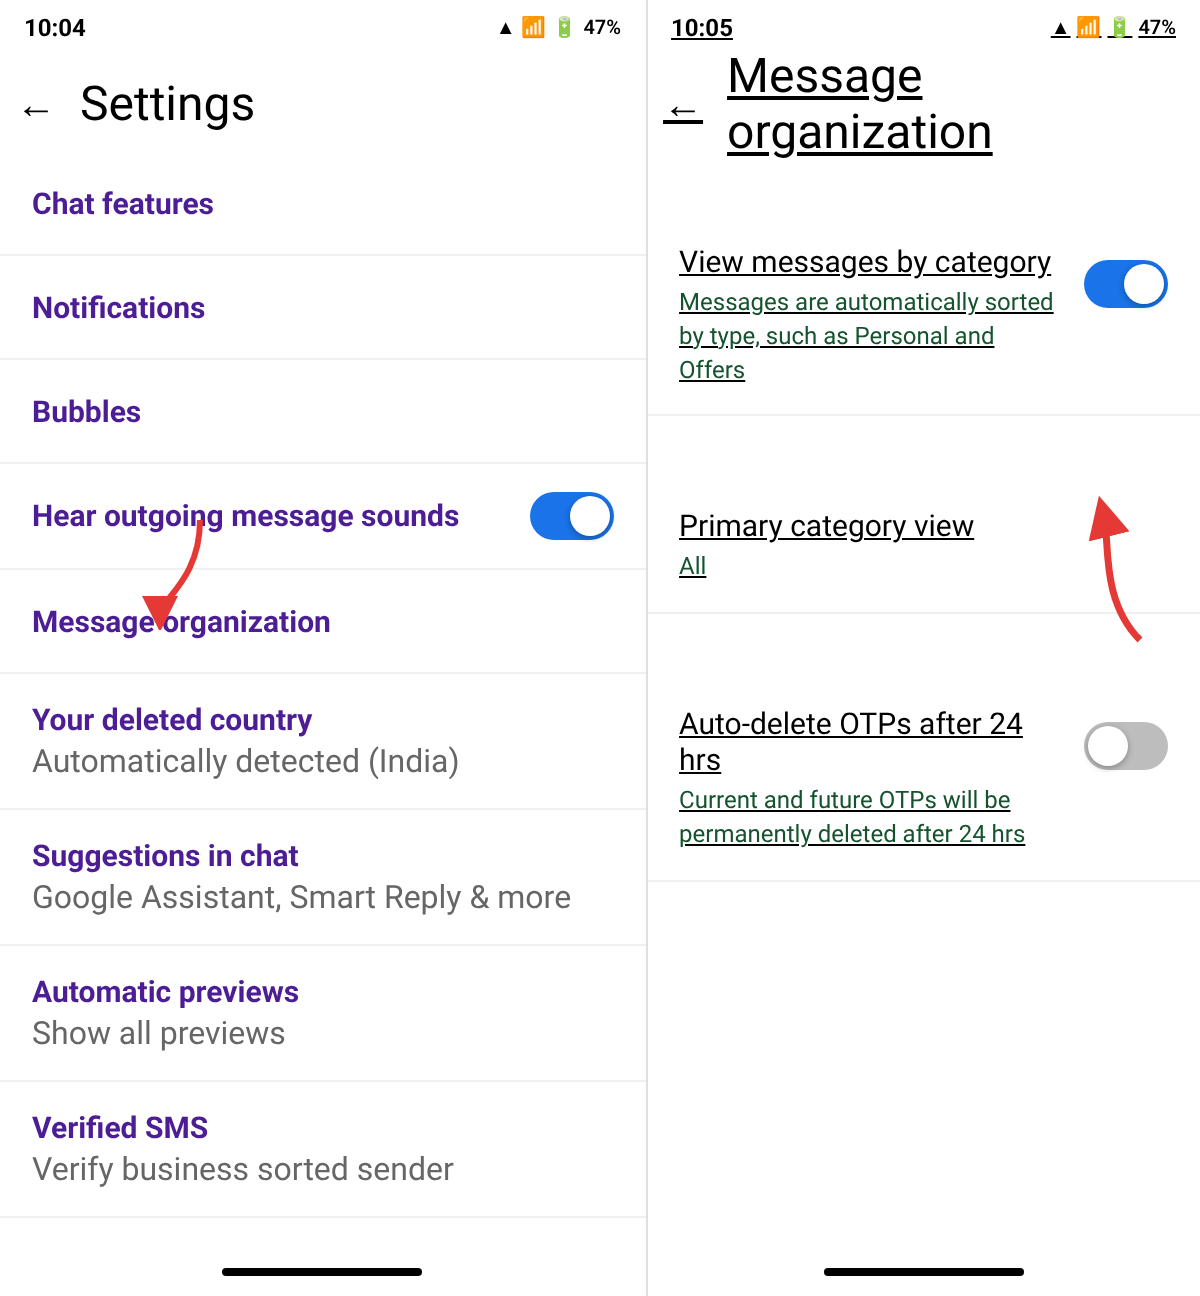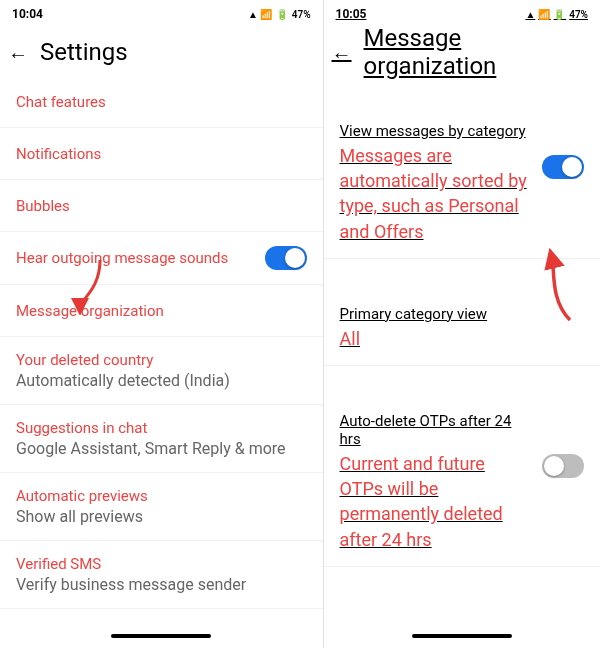--- a/index.html
+++ b/index.html
@@ -66,22 +66,22 @@
       border-bottom: 1px solid #f0f0f0;
       cursor: pointer;
       display: flex;
       align-items: center;
       justify-content: space-between;
       min-height: 52px;
     }
     .settings-item-content { flex: 1; }
     .settings-item-title {
       font-size: 15px;
-      color: #ef4444;
-      font-weight: 400;
+      color: #4c1d95;
+      font-weight: 700;
     }
     .settings-item-subtitle {
       font-size: 16px;
       color: #666;
       margin-top: 2px;
     }
 
     
     .toggle {
       width: 42px;
@@ -143,22 +143,22 @@
       min-height: 60px;
     }
     .msg-org-item-content { flex: 1; }
     .msg-org-item-title {
       font-size: 15px;
       color: #000;
       font-weight: 400;
       margin-top: 32px;
     }
     .msg-org-item-subtitle {
-      font-size: 18px;
-      color: #ef4444;
+      font-size: 12px;
+      color: #14532d;
       margin-top: 3px;
       line-height: 1.4;
     }
   </style>
 </head>
 <body>
 
 <div class="panel">
 
   <div class="status-bar">
@@ -237,21 +237,21 @@
     <div class="settings-item">
       <div class="settings-item-content">
         <div class="settings-item-title">Automatic previews</div>
         <div class="settings-item-subtitle">Show all previews</div>
       </div>
     </div>
 
     <div class="settings-item">
       <div class="settings-item-content">
         <div class="settings-item-title">Verified SMS</div>
-        <div class="settings-item-subtitle">Verify business message sender</div>
+        <div class="settings-item-subtitle">Verify business sorted sender</div>
       </div>
     </div>
 
     <div class="settings-item">
       <div class="settings-item-content">
         <div class="settings-item-title">Spam protection</div>
       </div>
     </div>
 
   </div>

